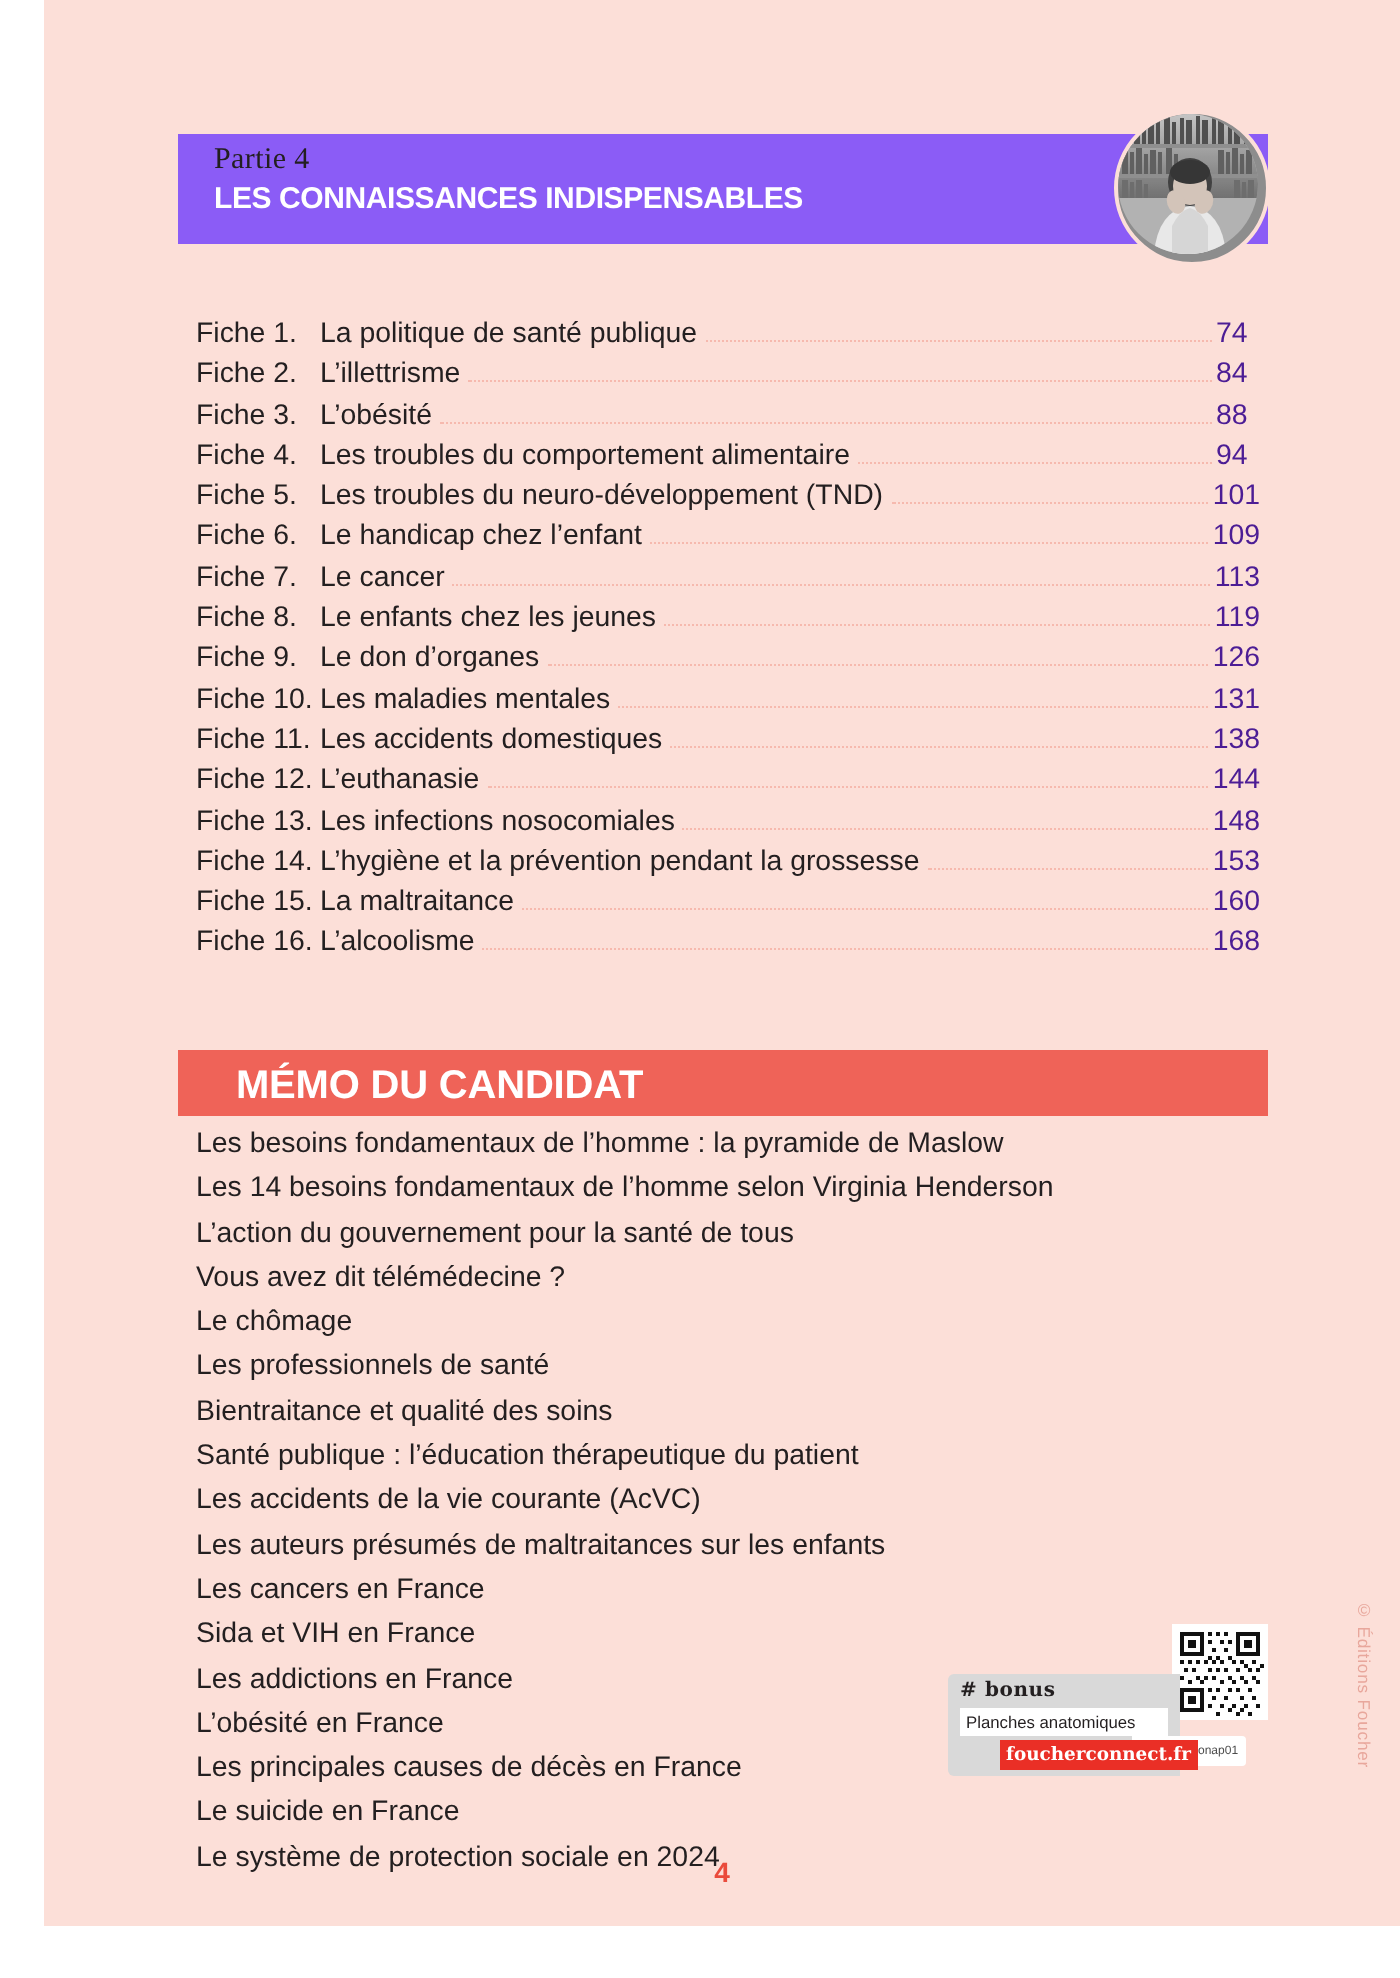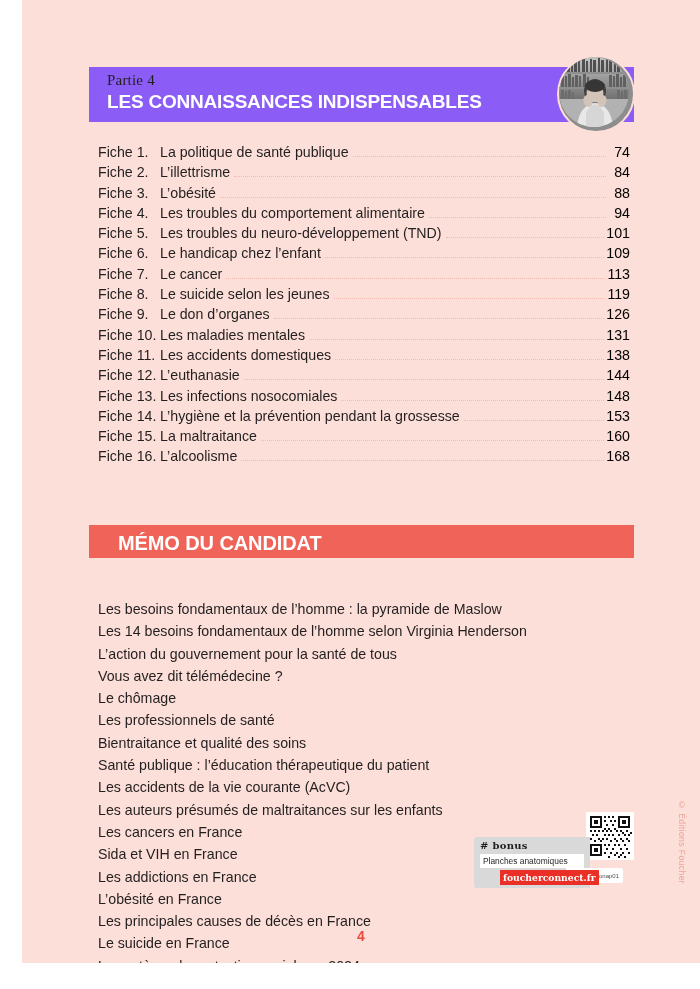--- a/index.html
+++ b/index.html
@@ -41,21 +41,21 @@
     font-family: "Liberation Serif", serif;
     font-size: 15px;
     color: #231f20;
     letter-spacing: 0.2px;
   }
   .part-band .part-title {
     position: absolute;
     left: 18px;
     top: 24px;
     font-family: "Liberation Sans", sans-serif;
-    font-size: 19px;
+    font-size: 15px;
     font-weight: bold;
     color: #ffffff;
     letter-spacing: -0.2px;
   }
 
   
   .part-photo {
     position: absolute;
     left: 535px;
     top: 55px;
@@ -65,21 +65,21 @@
     border: 2px solid #fcdfd8;
     overflow: hidden;
     background: #8d8d8d;
   }
   .part-photo svg { display: block; }
 
   
   .toc {
     position: absolute;
     left: 76px;
-    top: 144px;
+    top: 133px;
     width: 532px;
   }
   .toc-row {
     display: flex;
     align-items: baseline;
     height: 20.3px;
     font-size: 14.2px;
     color: #231f20;
     white-space: nowrap;
   }
@@ -95,23 +95,23 @@
     flex: 1 1 auto;
     position: relative;
     height: 1px;
     margin-bottom: 3px;
     overflow: hidden;
     border-bottom: 1.5px dotted #f6b9ae;
   }
   .toc-page {
     flex: 0 0 auto;
     padding-left: 2px;
-    color: #000000;
-    text-align: right;
+    color: #4c1d95;
     min-width: 22px;
+    margin-top: 26px;
   }
 
   
   .memo-band {
     position: absolute;
     left: 67px;
     top: 525px;
     width: 545px;
     height: 33px;
     background: #ef6358;
@@ -124,21 +124,20 @@
     font-weight: bold;
     color: #ffffff;
     letter-spacing: -0.1px;
   }
 
   .memo-list {
     position: absolute;
     left: 76px;
     top: 564px;
     width: 470px;
-    margin-top: 37px;
   }
   .memo-item {
     height: 22.3px;
     font-size: 14.2px;
     color: #231f20;
     white-space: nowrap;
   }
 
   
   .bonus {
@@ -366,21 +365,21 @@
         <span class="toc-page">109</span>
       </div>
       <div class="toc-row">
         <span class="toc-num">Fiche 7.</span>
         <span class="toc-title">Le cancer</span>
         <span class="toc-dots"></span>
         <span class="toc-page">113</span>
       </div>
       <div class="toc-row">
         <span class="toc-num">Fiche 8.</span>
-        <span class="toc-title">Le suicide selon les jeunes</span>
+        <span class="toc-title">Le enfants chez les jeunes</span>
         <span class="toc-dots"></span>
         <span class="toc-page">119</span>
       </div>
       <div class="toc-row">
         <span class="toc-num">Fiche 9.</span>
         <span class="toc-title">Le don d’organes</span>
         <span class="toc-dots"></span>
         <span class="toc-page">126</span>
       </div>
       <div class="toc-row">

